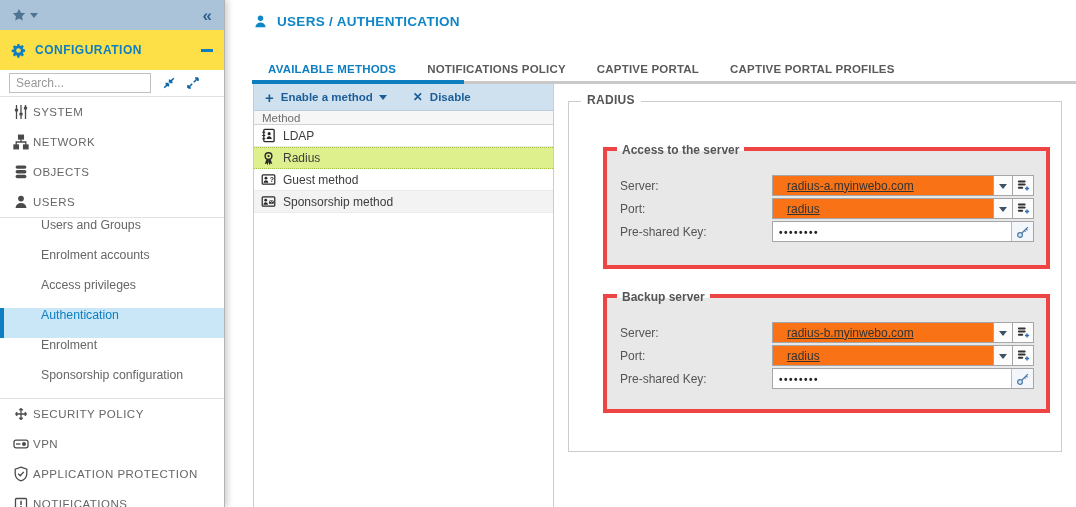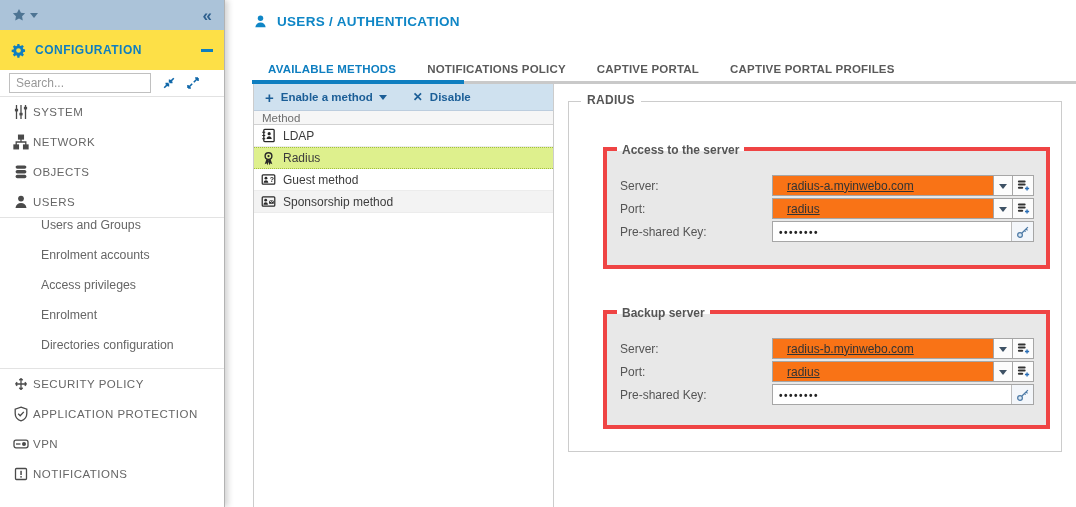--- a/index.html
+++ b/index.html
@@ -55,21 +55,21 @@
   .mrow svg { color:#282828; flex:none; }
   .mrow.alt { background:#f3f3f3; }
   .mrow.selected { background:#def08d; border-top:1px dotted #a3c13d; border-bottom:1px dotted #a3c13d; }
 
   
   .radius-box { position:absolute; left:342px; top:101px; width:494px; height:351px; border:1px solid #ccc; background:#fff; }
   .radius-legend { position:absolute; top:-9px; left:12px; background:#fff; padding:0 6px;
                    font-size:12px; font-weight:bold; color:#555; letter-spacing:.3px; }
   .group { position:absolute; left:14px; right:11px; background:#e8e8e8; border:4px solid #ef4444;margin-left:20px; }
   .group.access { top:45px; height:122px; }
-  .group.backup { top:208px; height:119px; }
+  .group.backup { top:192px; height:119px; }
   .grp-legend { position:absolute; top:-8px; left:10px; padding:0 5px; font-size:12px; font-weight:bold; color:#555;
                 background:linear-gradient(to bottom,#ffffff 54%,#e8e8e8 46%); }
   .frow { display:flex; align-items:center; margin:6px 12px 0 13px; height:17px;justify-content:space-between; }
   .frow.first { margin-top:26px; }
   .flabel { width:152px; font-size:12px; color:#555; }
   .fctrl { flex:1; display:flex; height:21px; }
   .cmb-text { flex:1; min-width:0; height:21px; border:1px solid #a6a6a6; border-right:none; background:#f97316;
               padding:0 14px; font:12px "Liberation Sans",sans-serif; color:#333;text-decoration:underline; }
   .cmb-arrow { width:20px; height:21px; border:1px solid #a6a6a6; background:#fcfcfc; display:flex;
                align-items:center; justify-content:center; cursor:pointer; }
@@ -160,49 +160,52 @@
 
   <div class="sub-item">
       <span>Users and Groups</span>
     </div>
   <div class="sub-item">
       <span>Enrolment accounts</span>
     </div>
   <div class="sub-item">
       <span>Access privileges</span>
     </div>
+  <div class="sub-item selected">
+      <span>Authentication</span>
+    </div>
   <div class="sub-item">
       <span>Enrolment</span>
     </div>
   <div class="sub-item">
-      <span>Directories configuration</span>
+      <span>Sponsorship configuration</span>
     </div>
 
   <div class="grp-sep"></div>
 
   <div class="side-item">
     <svg width="16" height="16" viewBox="0 0 16 16" fill="none" stroke="currentColor" stroke-width="1.3">
         <path d="M8 2.5v11M2.5 8h11M8 2.5 6.3 4.2M8 2.5l1.7 1.7M8 13.5l-1.7-1.7M8 13.5l1.7-1.7M2.5 8l1.7-1.7M2.5 8l1.7 1.7M13.5 8l-1.7-1.7M13.5 8l-1.7 1.7"></path>
       </svg>
     <span>SECURITY POLICY</span>
-  </div>
-  <div class="side-item">
-    <svg width="16" height="16" viewBox="0 0 16 16" fill="none" stroke="currentColor" stroke-width="1.3">
-        <path d="M8 1.2l5.8 1.9v4.4c0 3.7-2.5 6.3-5.8 7.3-3.3-1-5.8-3.6-5.8-7.3V3.1z"></path>
-        <path d="M5.2 7.8l2 2 3.6-3.9"></path>
-      </svg>
-    <span>APPLICATION PROTECTION</span>
   </div>
   <div class="side-item">
     <svg width="16" height="16" viewBox="0 0 16 16" fill="none" stroke="currentColor" stroke-width="1.3">
         <rect x="1" y="4.2" width="14" height="7.6" rx="2"></rect>
         <circle cx="11" cy="8" r="2" fill="currentColor" stroke="none"></circle>
         <path d="M3 8h4.5"></path>
       </svg>
     <span>VPN</span>
+  </div>
+  <div class="side-item">
+    <svg width="16" height="16" viewBox="0 0 16 16" fill="none" stroke="currentColor" stroke-width="1.3">
+        <path d="M8 1.2l5.8 1.9v4.4c0 3.7-2.5 6.3-5.8 7.3-3.3-1-5.8-3.6-5.8-7.3V3.1z"></path>
+        <path d="M5.2 7.8l2 2 3.6-3.9"></path>
+      </svg>
+    <span>APPLICATION PROTECTION</span>
   </div>
   <div class="side-item">
     <svg width="16" height="16" viewBox="0 0 16 16">
         <rect x="2.5" y="2.5" width="11" height="11" rx="1" fill="none" stroke="currentColor" stroke-width="1.3"></rect>
         <rect x="7.3" y="4.8" width="1.5" height="4.2" fill="currentColor"></rect>
         <rect x="7.3" y="10.1" width="1.5" height="1.5" fill="currentColor"></rect>
       </svg>
     <span>NOTIFICATIONS</span>
   </div>
 </div>

